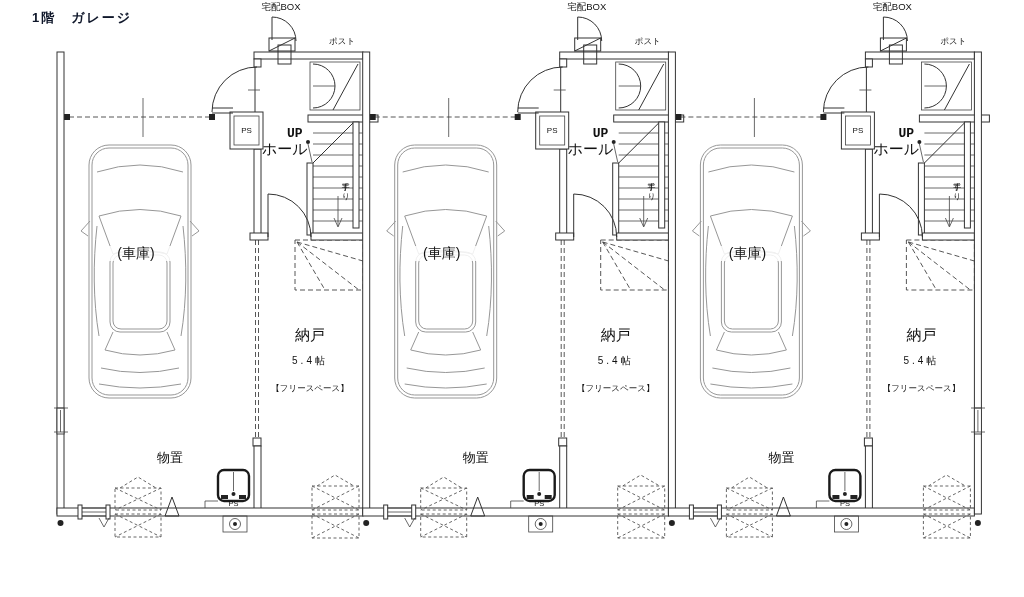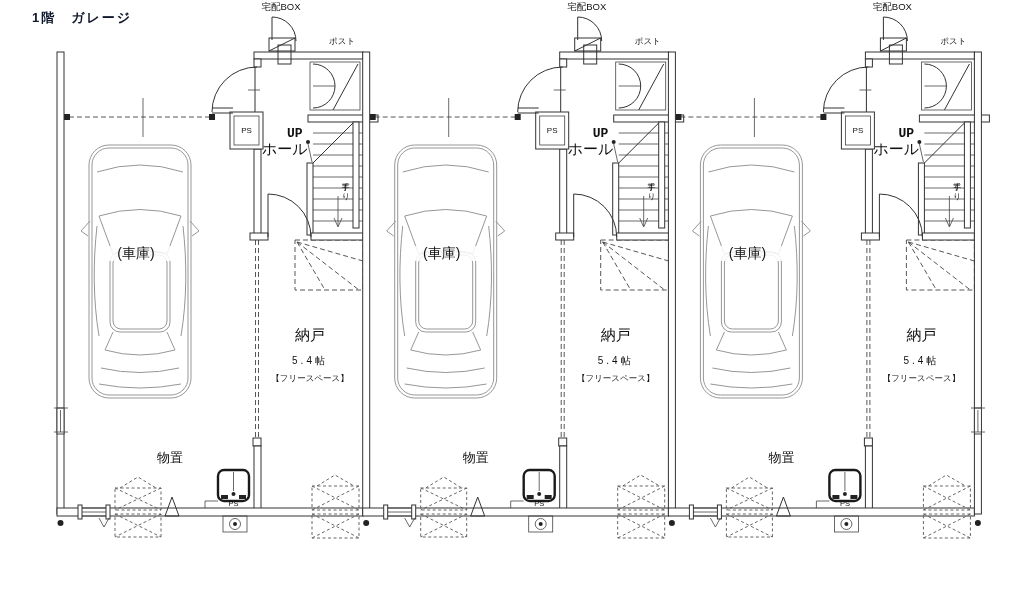--- a/index.html
+++ b/index.html
@@ -20,21 +20,21 @@
        letter-spacing:2px;color:#0f172a;}
   .takuhai{left:196px;top:2px;width:56px;text-align:center;font-size:9.5px;}
   .post{left:240px;top:37px;font-size:8.5px;padding-left:32px;}
   .pstop{left:173px;top:127px;width:33px;text-align:center;font-size:8px;}
   .up{left:230px;top:127px;font-size:13px;font-weight:600;font-family:Liberation Mono, monospace;}
   .hall{left:205px;top:141px;font-size:15px;}
   .tesuri{left:283px;top:176px;font-size:8px;writing-mode:vertical-rl;letter-spacing:1px;}
   .nando{left:194px;top:327px;width:118px;text-align:center;}
   .nando .l1{font-size:15px;}
   .nando .l2{font-size:10px;letter-spacing:3px;margin-top:11px;}
-  .nando .l3{font-size:8.5px;margin-top:8px;}
+  .nando .l3{font-size:8.5px;margin-top:18px;}
   .shako{left:39px;top:246px;width:80px;text-align:center;font-size:14px;
          background:rgba(255,255,255,.85);}
   .monooki{left:46px;top:451px;width:80px;text-align:right;font-size:13px;}
   .psbot{left:161px;top:500px;width:31px;text-align:center;font-size:7.5px;}
 </style>
 </head>
 <body>
 
 <div class="plan">
 

